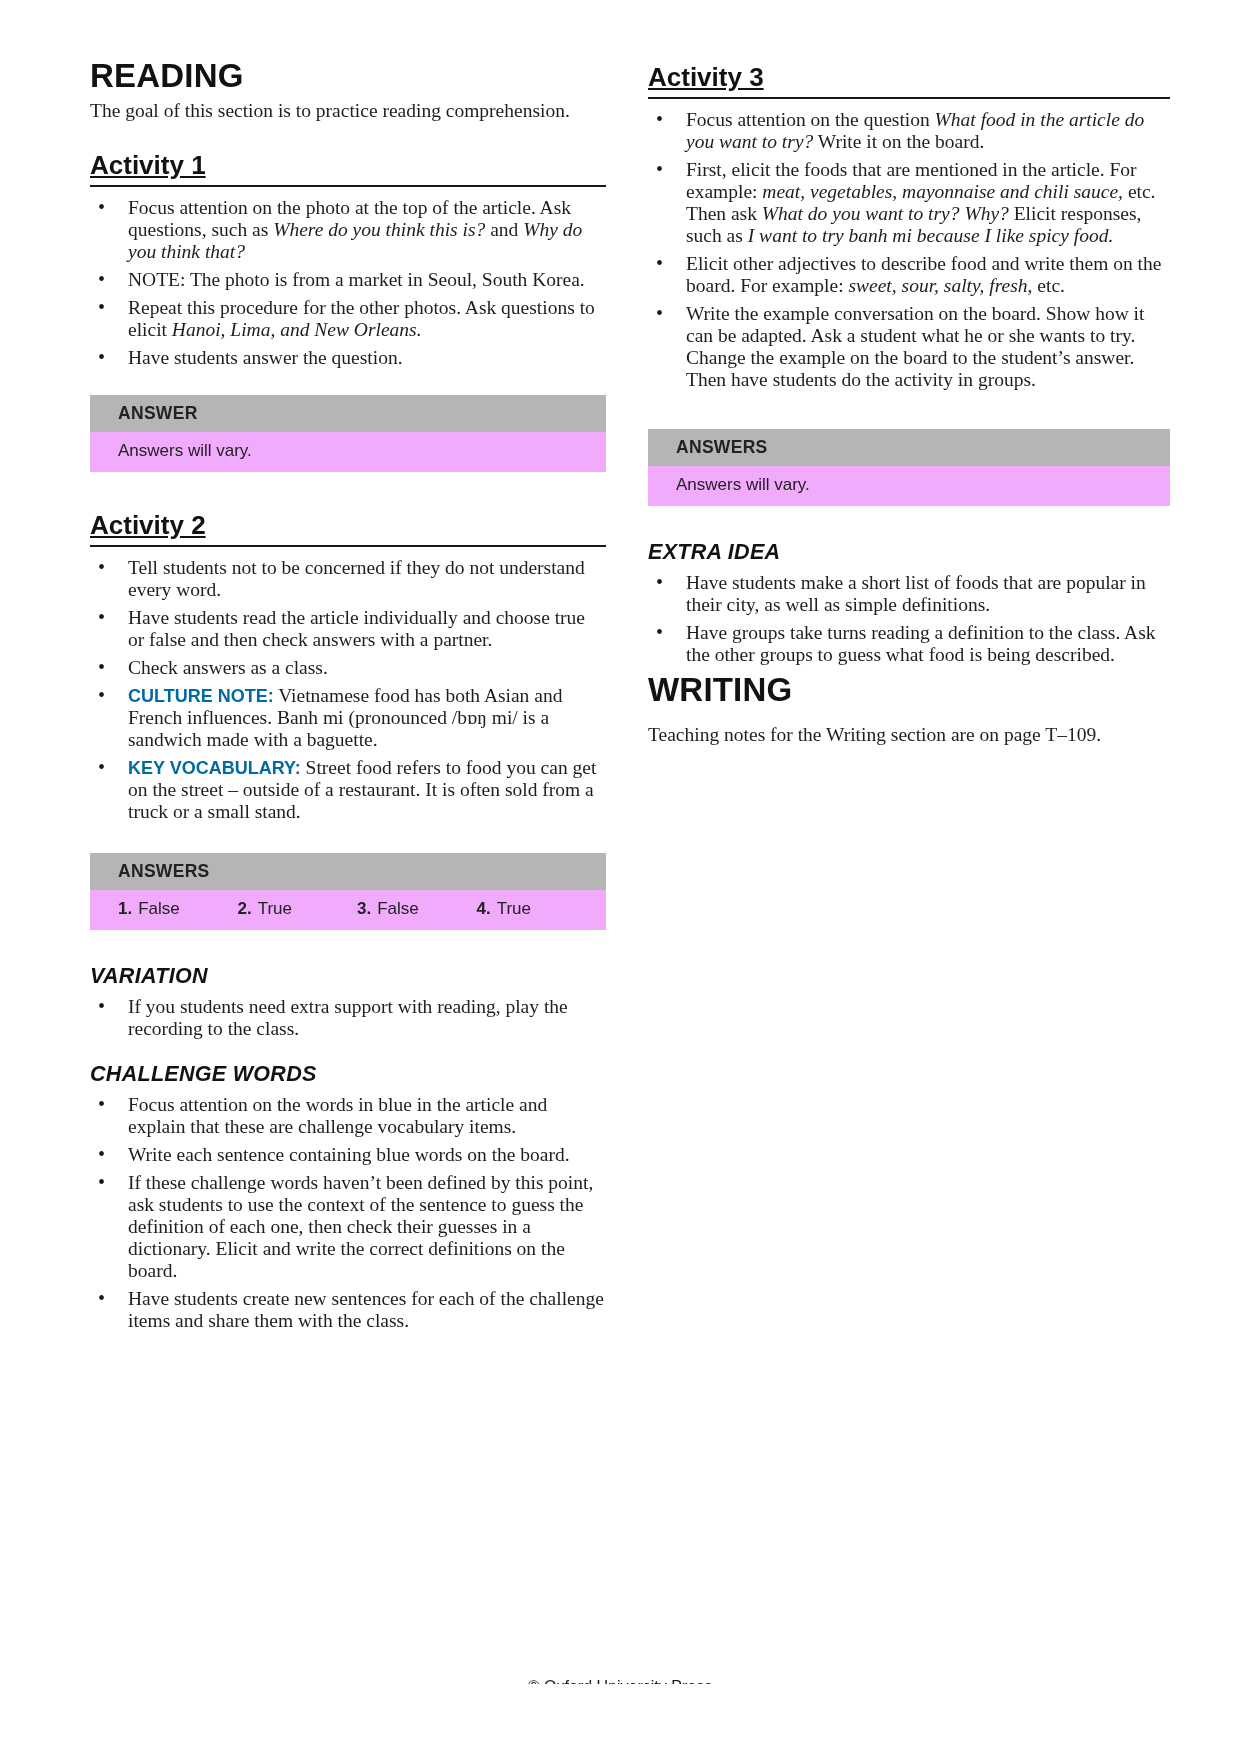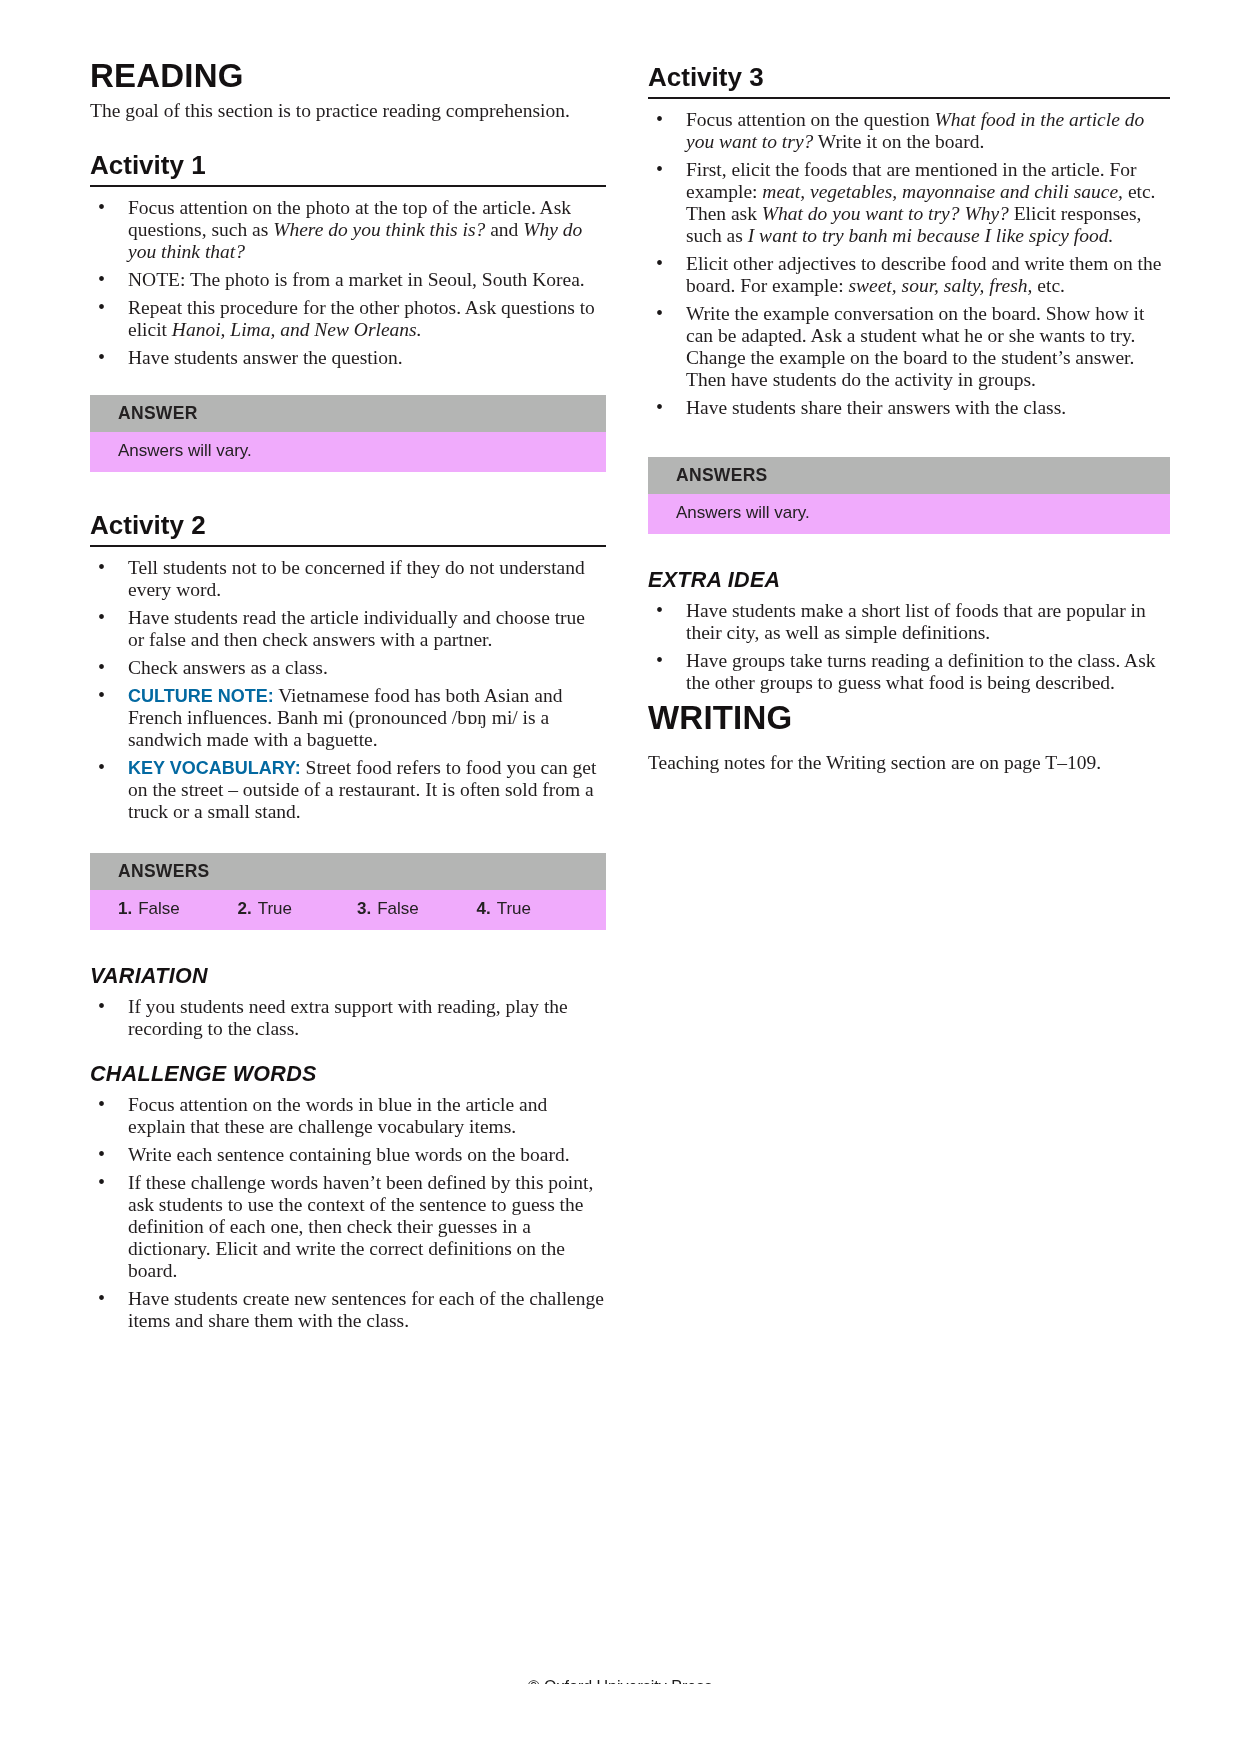--- a/index.html
+++ b/index.html
@@ -15,21 +15,21 @@
   h1.section-title {
     margin:0; font-family:"Liberation Sans",sans-serif; font-weight:700;
     font-size:33px; line-height:36px; color:#141112; letter-spacing:0.2px;
   }
   .intro {
     margin:5px 0 0; font-size:19.5px; line-height:24px; color:#211d1e;
   }
   h2.activity-title {
     margin:27px 0 0; font-family:"Liberation Sans",sans-serif; font-weight:700;
     font-size:26px; line-height:30px; color:#141112;
-    padding-bottom:5px; border-bottom:2px solid #1a1718;
+    padding-bottom:5px; border-bottom:2px solid #1a1718;text-decoration:underline;
   }
   .col-right h2.activity-title { margin-top:4px; }
   h3.sub-title {
     margin:34px 0 0; font-family:"Liberation Sans",sans-serif; font-weight:700;
     font-style:italic; font-size:21.5px; line-height:25px; color:#141112;
     letter-spacing:0.3px;
   }
   h3.sub-title.tight { margin-top:22px; }
 
   ul.bullets { list-style:none; margin:10px 0 0; padding:0; }
@@ -140,21 +140,20 @@
   </div>
 
   <div class="col col-right">
 
     <h2 class="activity-title">Activity 3</h2>
     <ul class="bullets">
       <li><span class="run-n">Focus attention on the question </span><span class="run-i">What food in the article do you want to try?</span><span class="run-n"> Write it on the board.</span></li>
       <li><span class="run-n">First, elicit the foods that are mentioned in the article. For example: </span><span class="run-i">meat, vegetables, mayonnaise and chili sauce,</span><span class="run-n"> etc. Then ask </span><span class="run-i">What do you want to try? Why?</span><span class="run-n"> Elicit responses, such as </span><span class="run-i">I want to try banh mi because I like spicy food.</span></li>
       <li><span class="run-n">Elicit other adjectives to describe food and write them on the board. For example: </span><span class="run-i">sweet, sour, salty, fresh,</span><span class="run-n"> etc.</span></li>
       <li><span class="run-n">Write the example conversation on the board. Show how it can be adapted. Ask a student what he or she wants to try. Change the example on the board to the student’s answer. Then have students do the activity in groups.</span></li>
-      <li><span class="run-n">Have students share their answers with the class.</span></li>
     </ul>
 
     <div class="answer-box push-lg">
       <div class="hd">ANSWERS</div>
       <div class="bd">Answers will vary.</div>
     </div>
 
     <h3 class="sub-title" style="">EXTRA IDEA</h3>
     <ul class="bullets sub">
       <li><span class="run-n">Have students make a short list of foods that are popular in their city, as well as simple definitions.</span></li>

